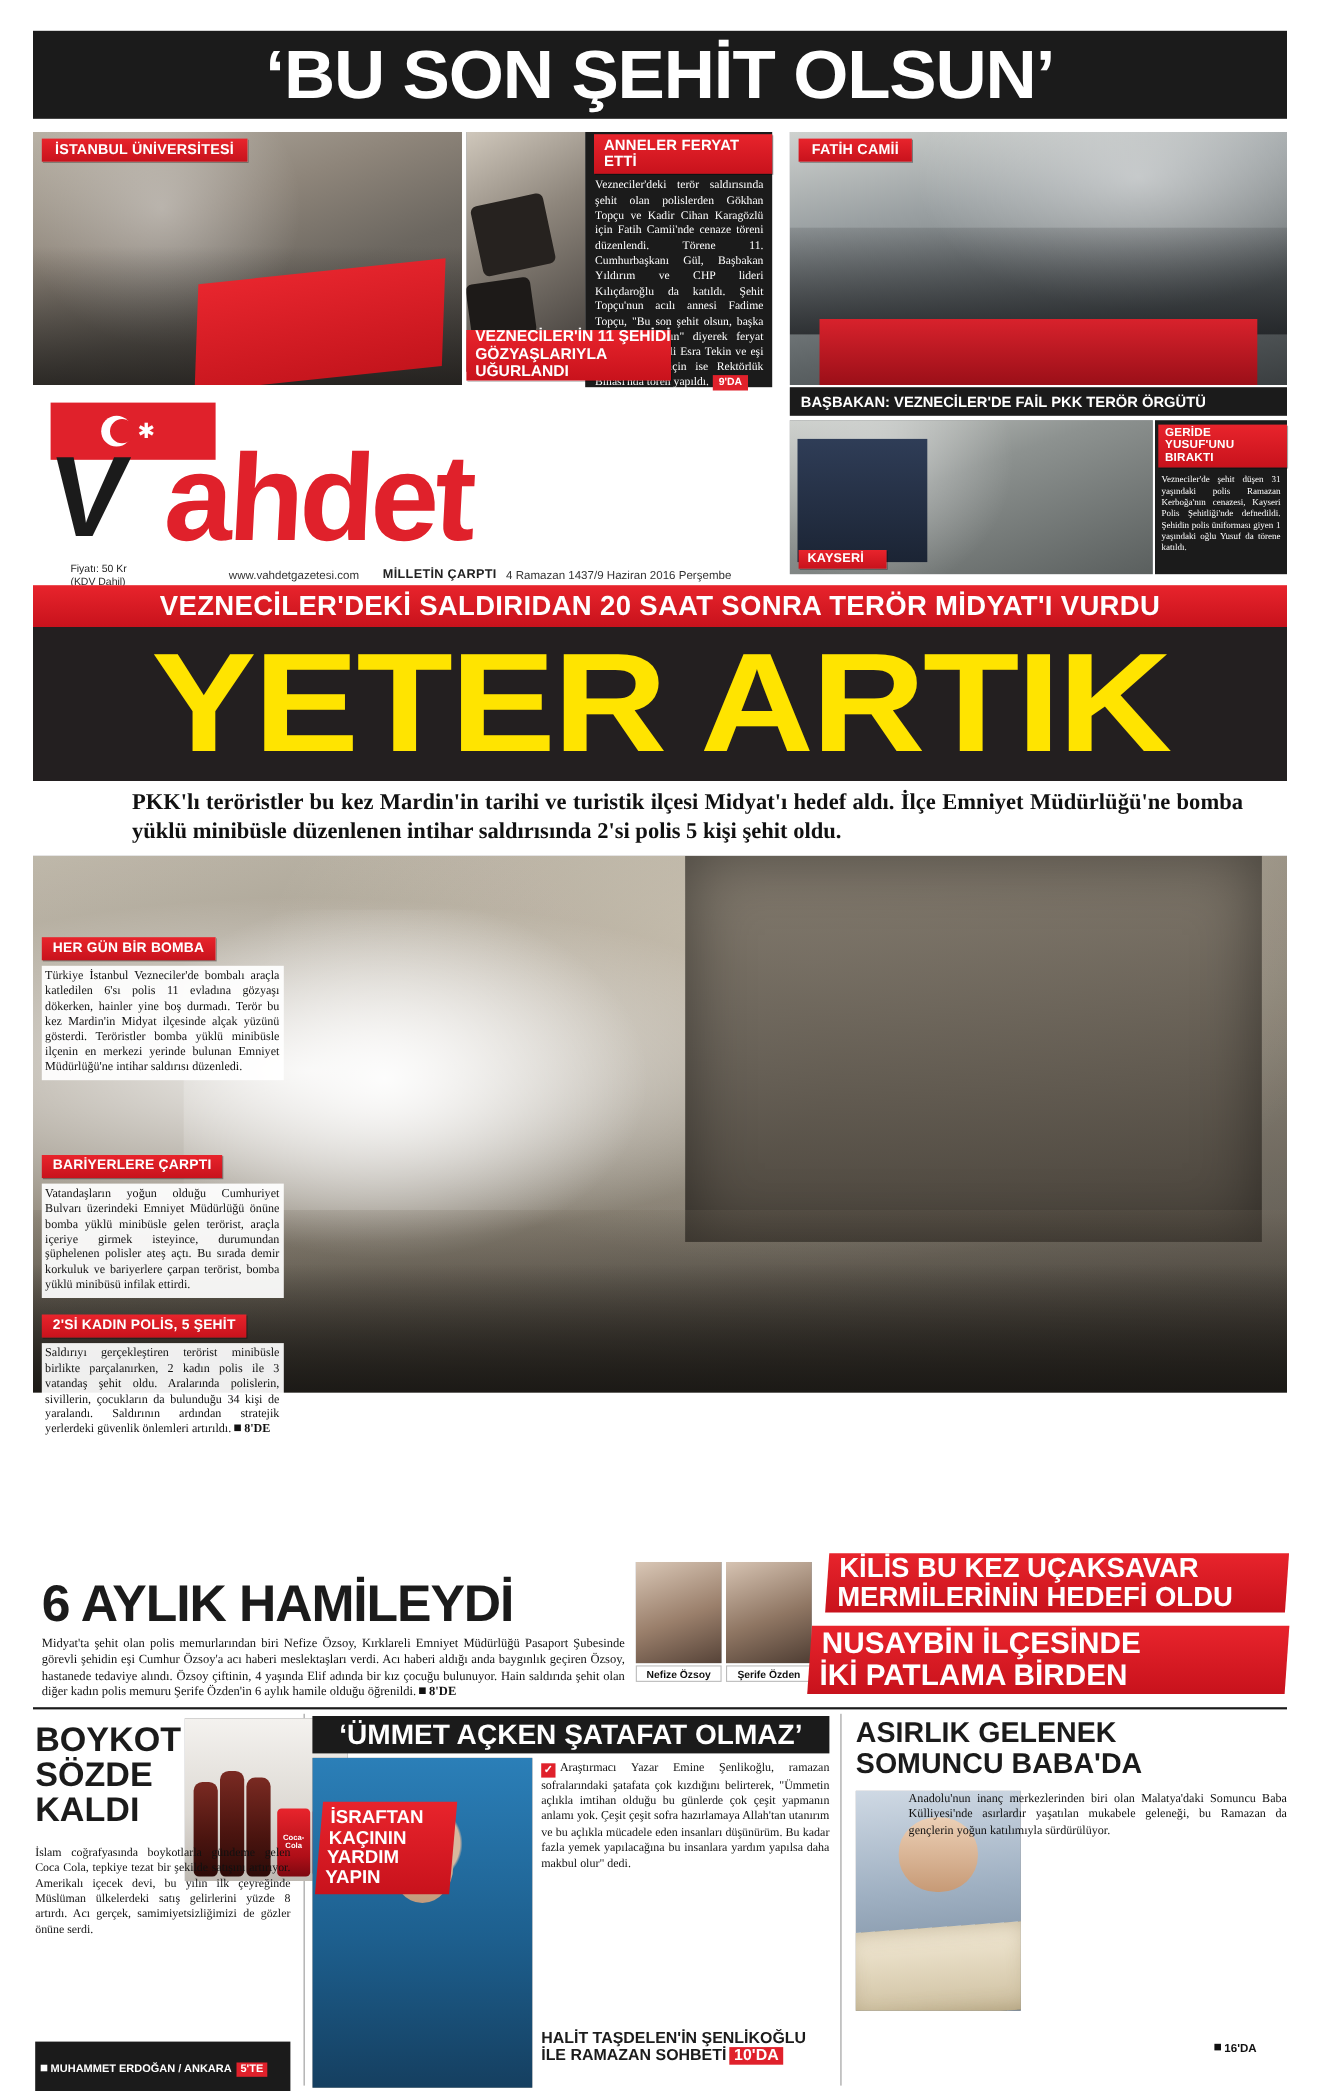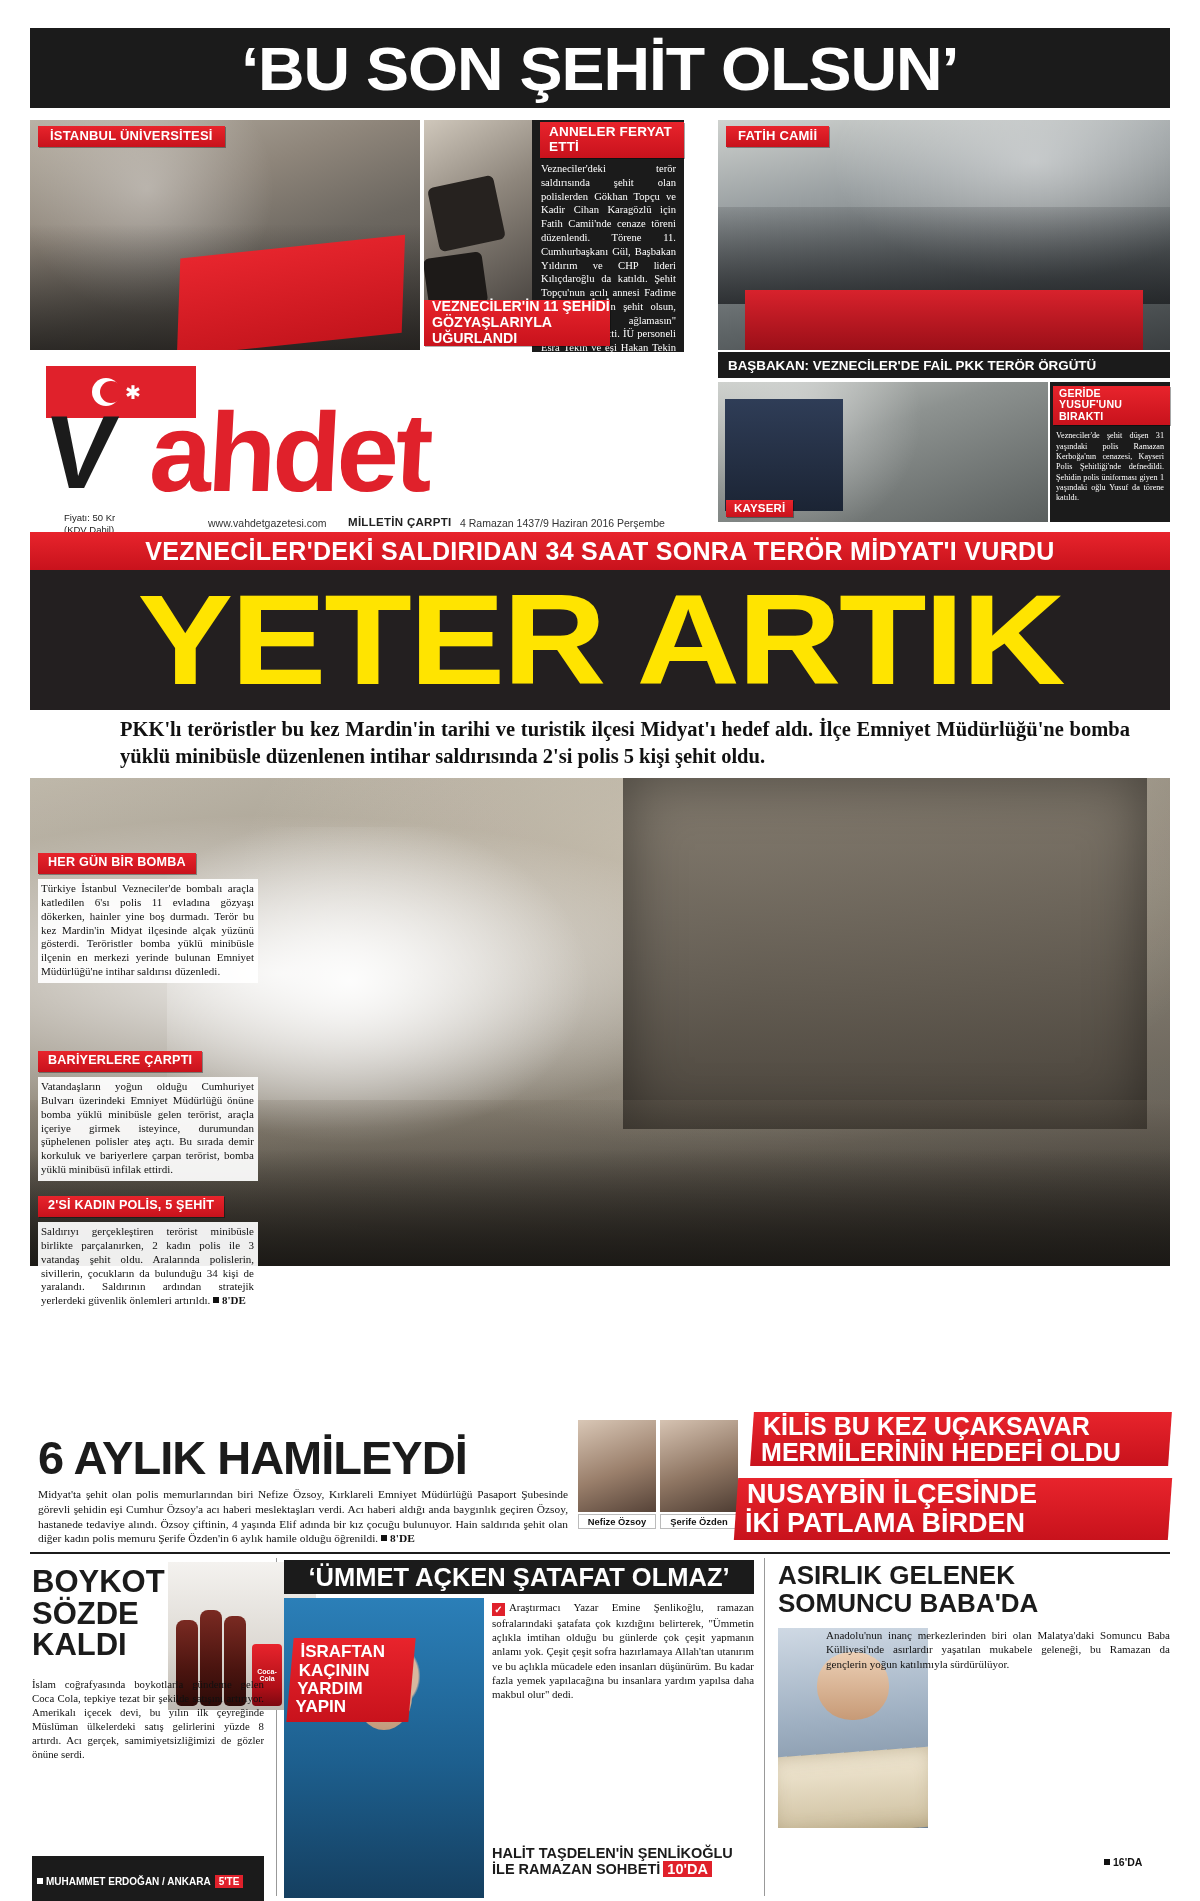--- a/index.html
+++ b/index.html
@@ -72,21 +72,21 @@
     position:absolute;left:2%;top:62%;width:55%;height:24%;
     border-radius:6px;background:#1d1a18;transform:rotate(-8deg);
   }
   #photo-camera .pinkbar{
     position:absolute;left:0;bottom:0;width:100%;height:14%;
     background:linear-gradient(180deg,#d8536a,#b62b45);
   }
 
   
   #card-anneler{
-    position:absolute;left:532px;top:120px;width:152px;height:232px;
+    position:absolute;left:532px;top:120px;width:170px;height:232px;
     background:#1b1b1b;color:#fff;
   }
   #card-anneler .ribbonwrap{margin:-8px 0 0 8px;position:relative;top:10px;}
   #card-anneler .ribbon{font-size:13.5px;padding:3px 9px 4px 9px;}
   #card-anneler .body{
     margin:14px 8px 0 9px;font-size:10.6px;line-height:1.30;
     text-align:justify;font-family:"Liberation Serif",serif;
   }
   #card-anneler .pageref{
     display:inline-block;background:#e0212b;color:#fff;
@@ -133,21 +133,21 @@
   #photo-kayseri{left:718px;top:382px;width:330px;height:140px;}
   #photo-kayseri .ph{
     background:
       radial-gradient(circle at 25% 25%, rgba(255,255,255,.4), transparent 45%),
       linear-gradient(160deg,#c9ccc8 0%,#8d9290 40%,#5a5f5e 100%);
   }
   #photo-kayseri .police{
     position:absolute;left:2%;top:12%;width:36%;height:80%;
     background:linear-gradient(180deg,#2f3d57,#1b2434);
   }
-  #lbl-kayseri{position:absolute;left:726px;top:500px;font-size:11.5px;padding:2px 8px 3px 8px;}
+  #lbl-kayseri{position:absolute;left:726px;top:500px;font-size:11.5px;padding:2px 21px 3px 8px;}
 
   #card-geride{
     position:absolute;left:1050px;top:382px;width:120px;height:140px;
     background:#1b1b1b;color:#fff;
   }
   #card-geride .ribbon{font-size:10.6px;padding:2px 6px 3px 6px;margin:4px 0 0 3px;}
   #card-geride .body{margin:6px 6px 0 6px;font-size:8.2px;line-height:1.26;text-align:justify;}
 
   
   #masthead{position:absolute;left:30px;top:356px;width:672px;height:166px;background:#fff;}
@@ -486,21 +486,21 @@
       <div>(KDV Dahil)</div>
     </div>
     <div id="barcode"></div>
     <div id="barcode-num">9 772143 000005</div>
     <div id="web">www.vahdetgazetesi.com</div>
     <div id="slogan">MİLLETİN ÇARPTI</div>
     <div id="dateline">4 Ramazan 1437/9 Haziran 2016 Perşembe</div>
   </div>
 
   <div id="strap">
-    <div class="t">VEZNECİLER'DEKİ SALDIRIDAN 34 SAAT SONRA TERÖR MİDYAT'I VURDU</div>
+    <div class="t">VEZNECİLER'DEKİ SALDIRIDAN 20 SAAT SONRA TERÖR MİDYAT'I VURDU</div>
   </div>
 
   <div id="bigband">
     <div class="t">YETER ARTIK</div>
   </div>
   <div id="lede">PKK'lı teröristler bu kez Mardin'in tarihi ve turistik ilçesi Midyat'ı hedef aldı. İlçe Emniyet Müdürlüğü'ne bomba yüklü minibüsle düzenlenen intihar saldırısında 2'si polis 5 kişi şehit oldu.</div>
 
   <div class="photo" id="photo-main">
     <div class="ph"></div>
     <div class="building"></div>

